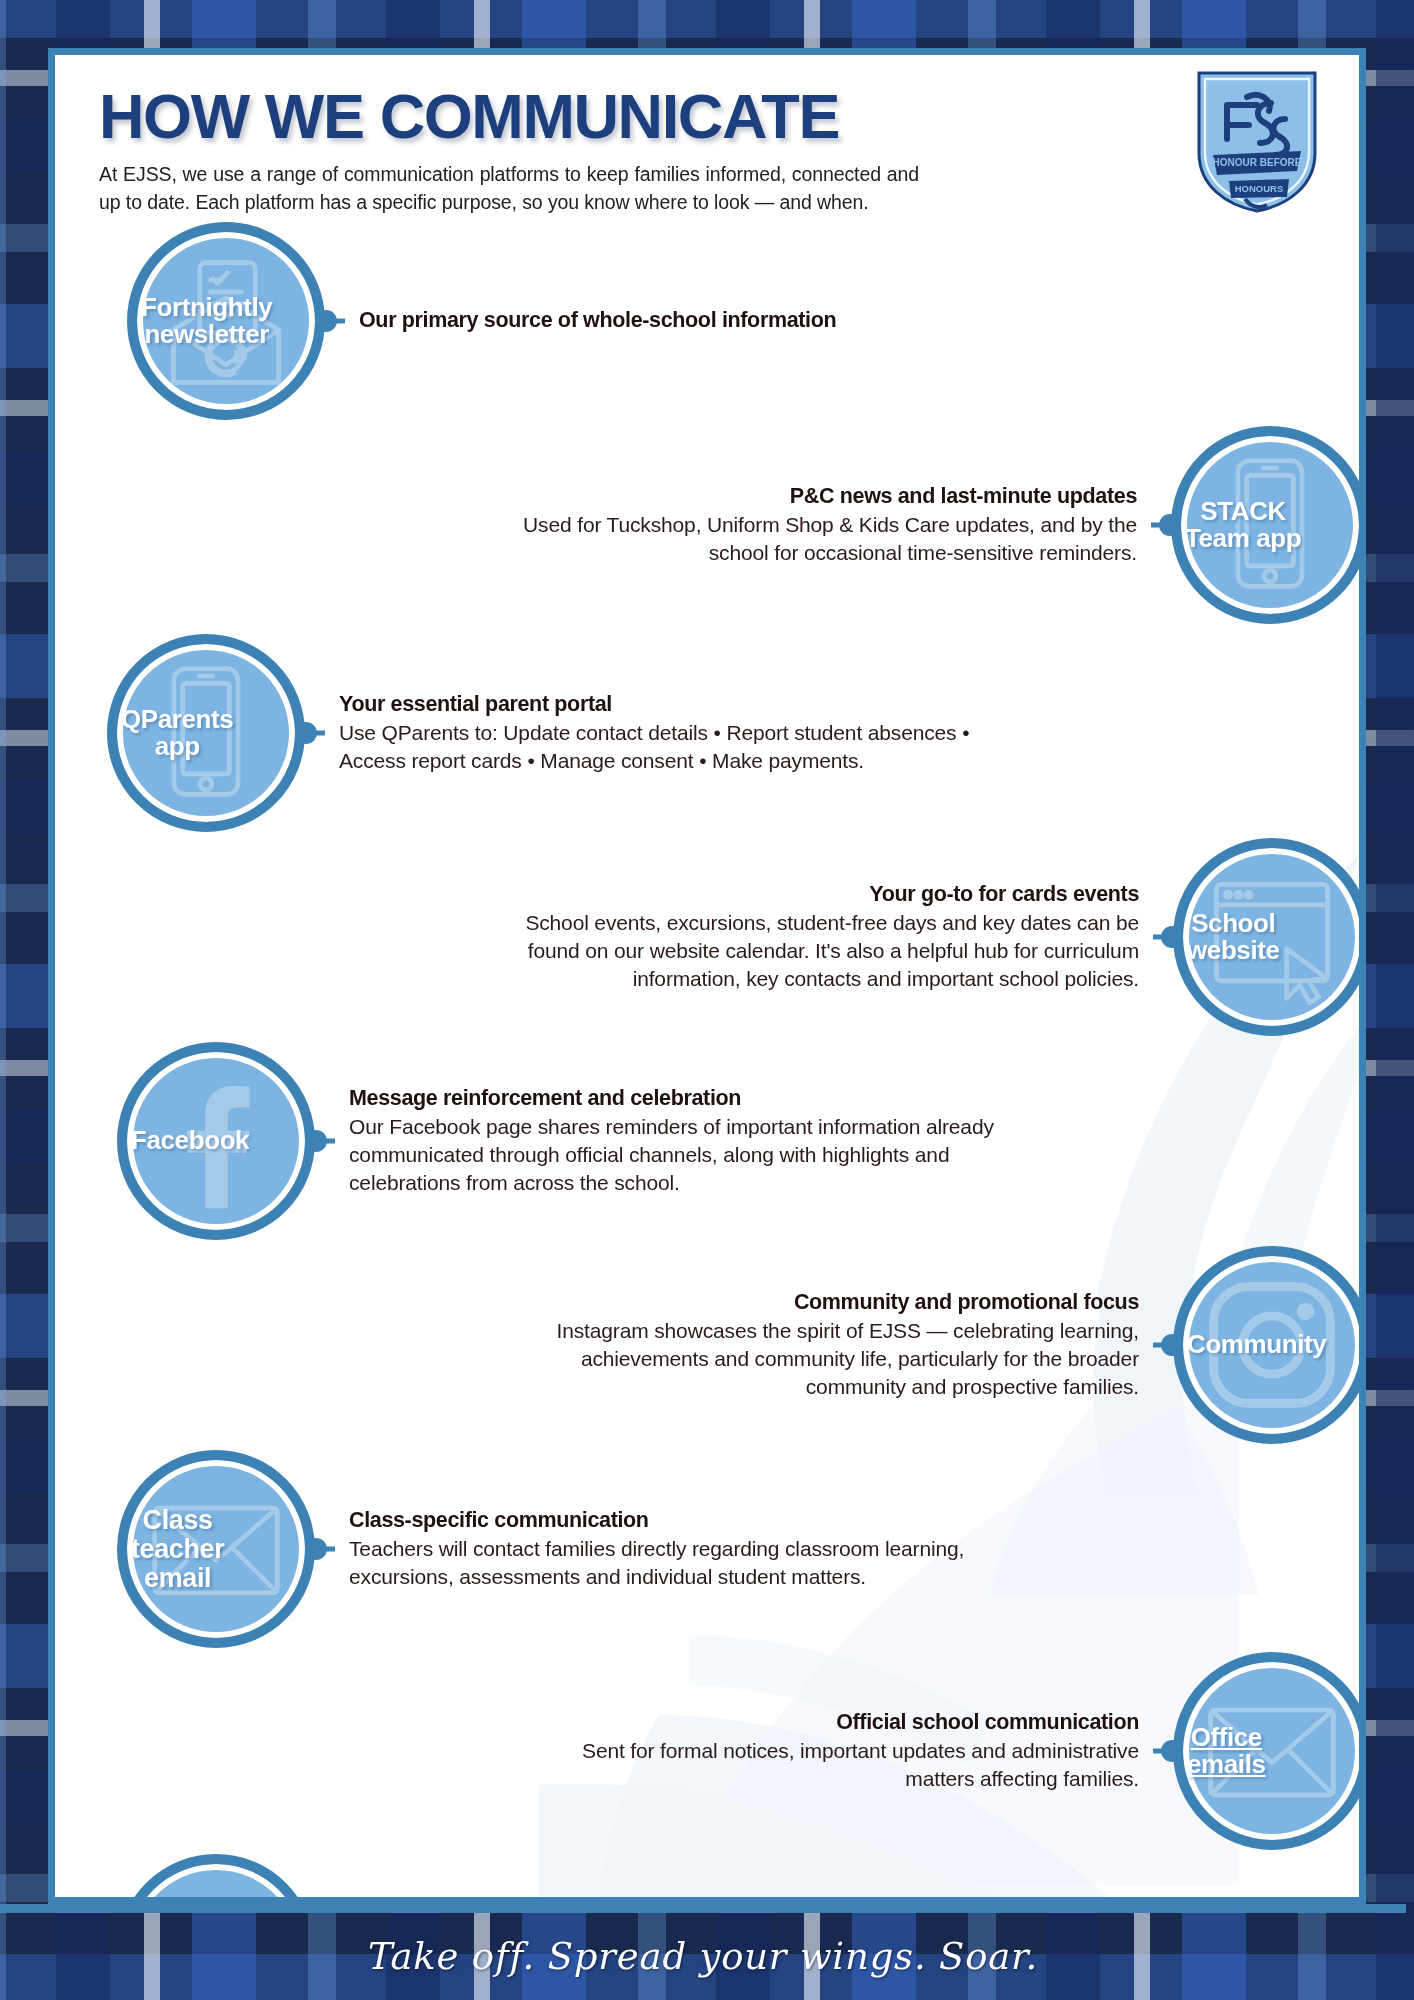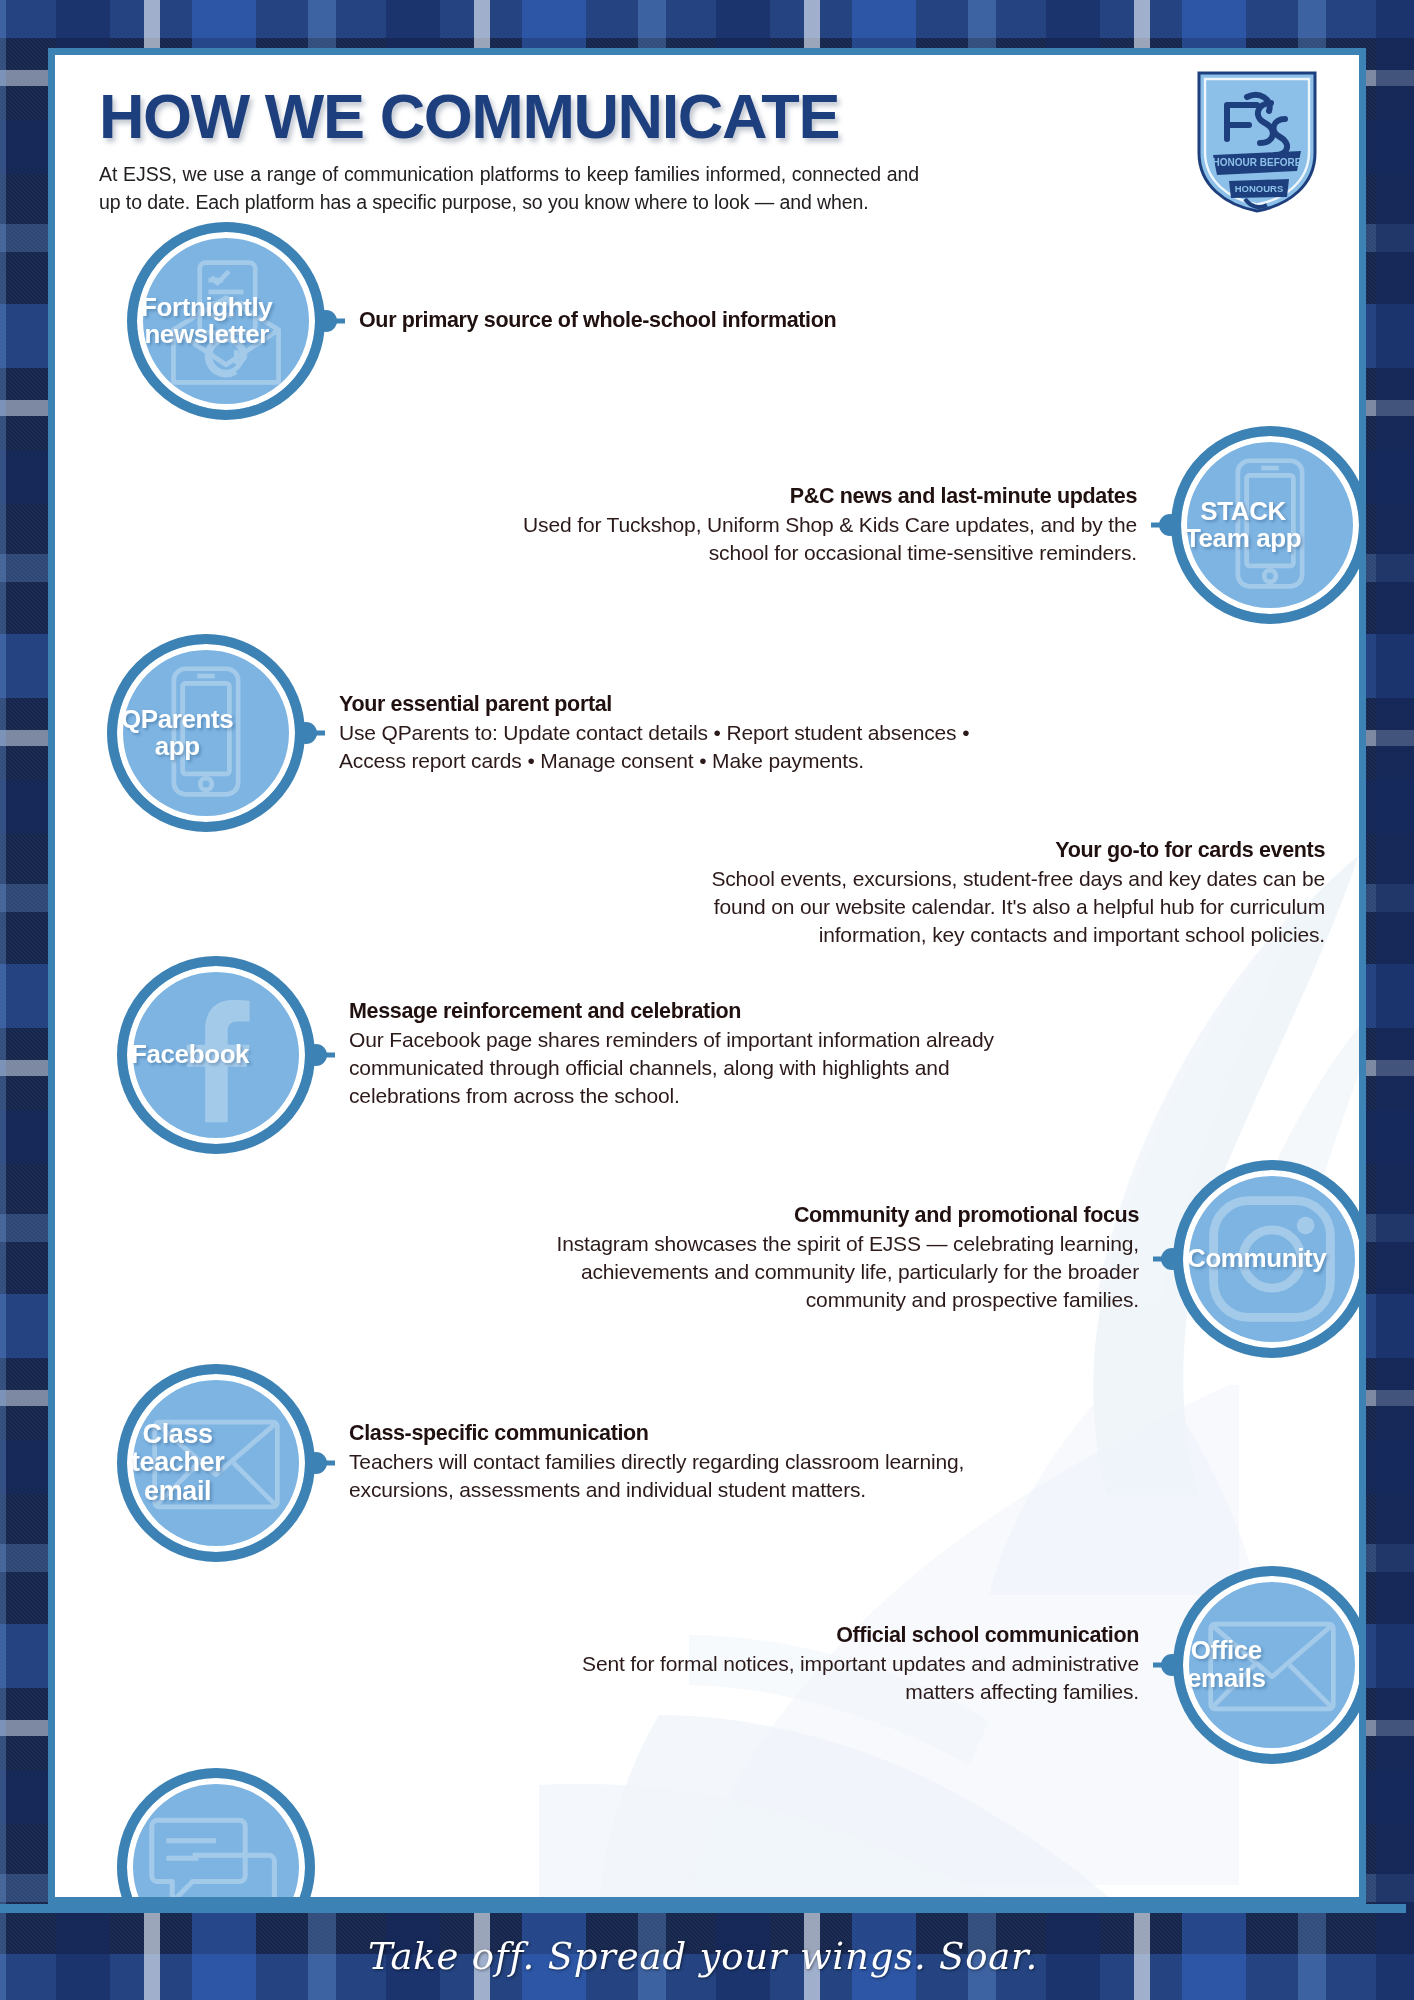--- a/index.html
+++ b/index.html
@@ -317,20 +317,35 @@
         <div class="txt" style="width: 700px;">
           <div class="txt-head">Your essential parent portal</div>
           <div class="txt-body"> Use QParents to: Update contact details • Report student absences • Access report cards • Manage consent • Make payments.</div>
         </div>
       </div>
       <div class="row right" style="margin-top: 6px;">
         <div class="txt" style="width: 640px;">
           <div class="txt-head">Your go-to for cards events</div>
           <div class="txt-body">School events, excursions, student-free days and key dates can be found on our website calendar. It's also a helpful hub for curriculum information, key contacts and important school policies.</div>
         </div>
+        <div class="badge" style="margin-right: -12px;">
+          <div class="badge-wm"><svg viewBox="0 0 100 100" xmlns="http://www.w3.org/2000/svg">
+      <g fill="none" stroke="#ffffff" stroke-width="3.2" stroke-linejoin="round">
+        <rect x="12" y="14" width="76" height="66" rx="3"></rect>
+        <path d="M12 28 h76"></path>
+        <circle cx="20" cy="21" r="1.8" fill="#ffffff"></circle>
+        <circle cx="27" cy="21" r="1.8" fill="#ffffff"></circle>
+        <circle cx="34" cy="21" r="1.8" fill="#ffffff"></circle>
+        <path d="M60 58 L60 92 L69 83 L76 95 L82 91 L75 80 L87 78 Z"></path>
+      </g>
+    </svg></div>
+          <div class="badge-label" style="white-space: pre-line;">School
+website</div>
+          <span class="nub"></span>
+        </div>
       </div>
       <div class="row left" style="margin-top: 6px;">
         <div class="badge" style="margin-left: 62px;">
           <div class="badge-wm"><svg viewBox="0 0 100 100" xmlns="http://www.w3.org/2000/svg">
       <path d="M58 96 V58 h13 l2 -15 H58 v-9 c0 -4 1 -7 7 -7 h8 V13 c-1.4 -.2 -6 -.6 -11.4 -.6 c-11.4 0 -19 7 -19 19.7 V43 H30 v15 h12.6 v38 Z" fill="#ffffff"></path>
     </svg></div>
           <div class="badge-label" style="white-space: pre-line;">Facebook</div>
           <span class="nub"></span>
         </div>
         <div class="txt" style="width: 700px;">
@@ -380,21 +395,21 @@
           <div class="txt-body">Sent for formal notices, important updates and administrative matters affecting families.</div>
         </div>
         <div class="badge" style="margin-right: -12px;">
           <div class="badge-wm"><svg viewBox="0 0 100 100" xmlns="http://www.w3.org/2000/svg">
       <g fill="none" stroke="#ffffff" stroke-width="3.2" stroke-linejoin="round">
         <rect x="8" y="22" width="84" height="58" rx="3"></rect>
         <path d="M8 22 L50 58 L92 22"></path>
         <path d="M8 80 L38 50 M92 80 L62 50"></path>
       </g>
     </svg></div>
-          <div class="badge-label" style="white-space: pre-line;">Office
+          <div class="badge-label" style="white-space: pre-line; text-decoration: underline;">Office
 emails</div>
           <span class="nub"></span>
         </div>
       </div>
       <div class="row left" style="margin-top: 4px;">
         <div class="badge" style="margin-left: 62px;">
           <div class="badge-wm"><svg viewBox="0 0 100 100" xmlns="http://www.w3.org/2000/svg">
       <g fill="none" stroke="#ffffff" stroke-width="3.4" stroke-linejoin="round">
         <path d="M10 18 h56 a4 4 0 0 1 4 4 v34 a4 4 0 0 1 -4 4 H34 L20 74 V60 H10 a4 4 0 0 1 -4 -4 V22 a4 4 0 0 1 4 -4 Z"></path>
         <path d="M16 32 h34 M16 44 h22"></path>

